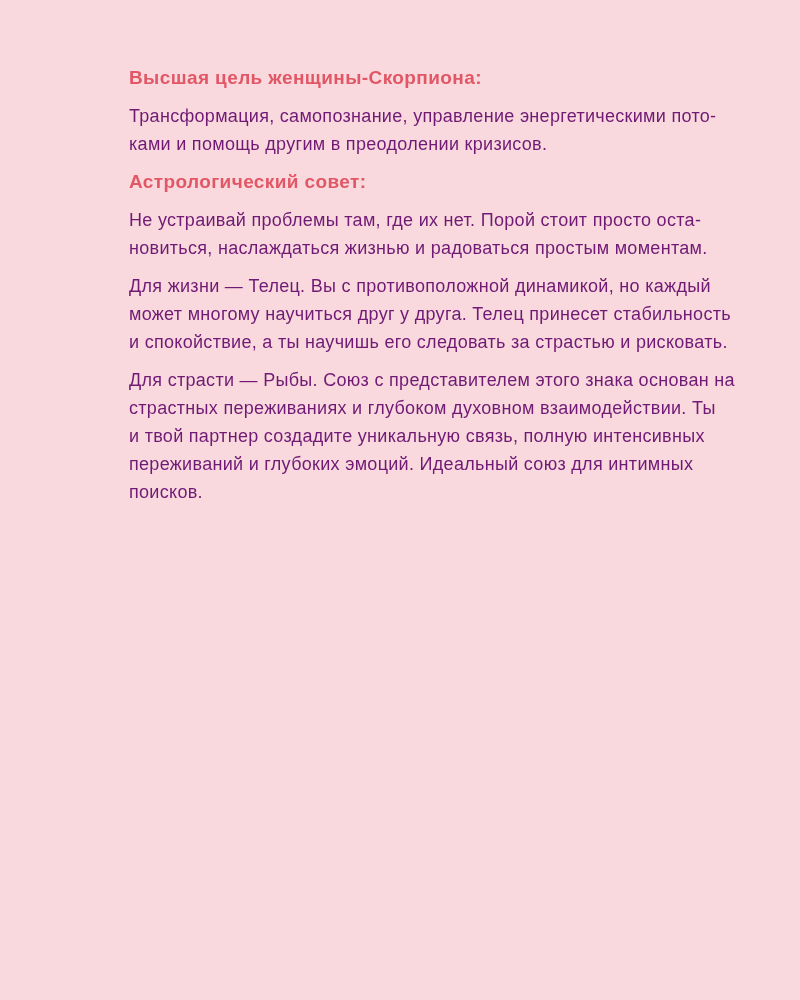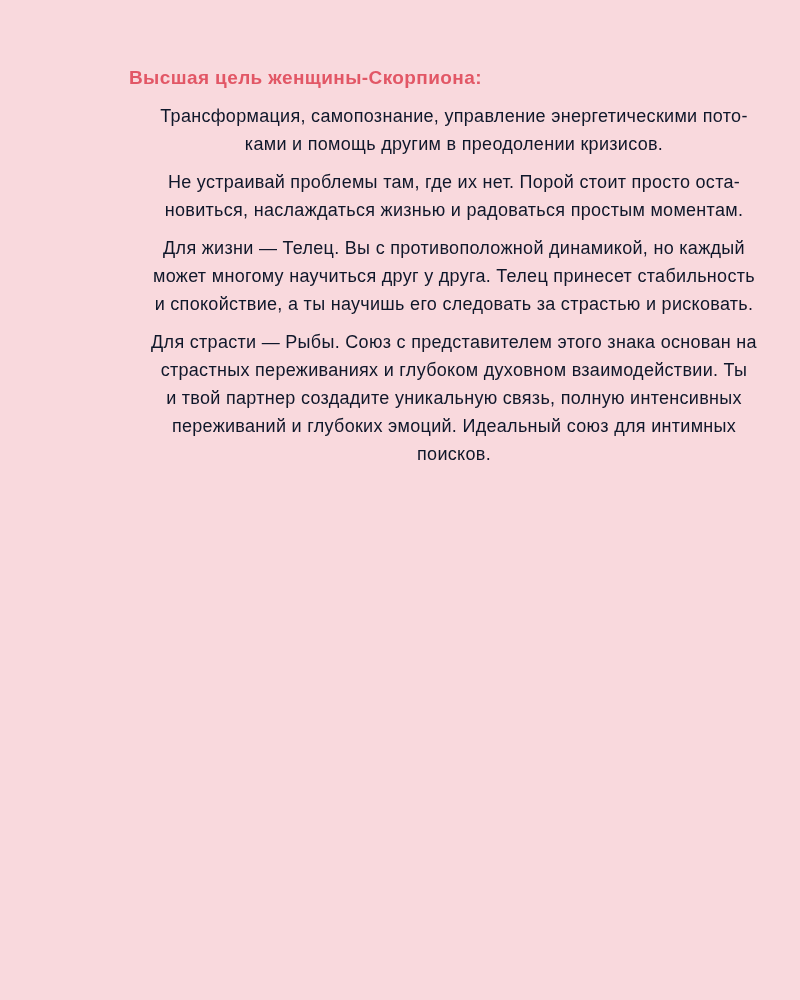--- a/index.html
+++ b/index.html
@@ -23,40 +23,40 @@
   .heading {
     color: #E25766;
     font-size: 19px;
     font-weight: bold;
     letter-spacing: 0.4px;
     line-height: 28px;
     margin: 0 0 10px 0;
     white-space: pre-line;
   }
   .para {
-    color: #0f172a;
+    color: #701a75;
     font-size: 18px;
     font-weight: normal;
     letter-spacing: 0.3px;
     line-height: 28px;
     margin: 0 0 10px 0;
     white-space: pre-line;
-    text-align: center;
   }
 </style>
 </head>
 <body>
 
 <div class="page">
 
   <div class="heading">Высшая цель женщины-Скорпиона:</div>
 
   <div class="para">Трансформация, самопознание, управление энергетическими пото-
 ками и помощь другим в преодолении кризисов.</div>
 
+  <div class="heading">Астрологический совет:</div>
 
   <div class="para">Не устраивай проблемы там, где их нет. Порой стоит просто оста-
 новиться, наслаждаться жизнью и радоваться простым моментам.</div>
 
 
   <div class="para">Для жизни — Телец. Вы с противоположной динамикой, но каждый
 может многому научиться друг у друга. Телец принесет стабильность
 и спокойствие, а ты научишь его следовать за страстью и рисковать.</div>
 
   <div class="para">Для страсти — Рыбы. Союз с представителем этого знака основан на

